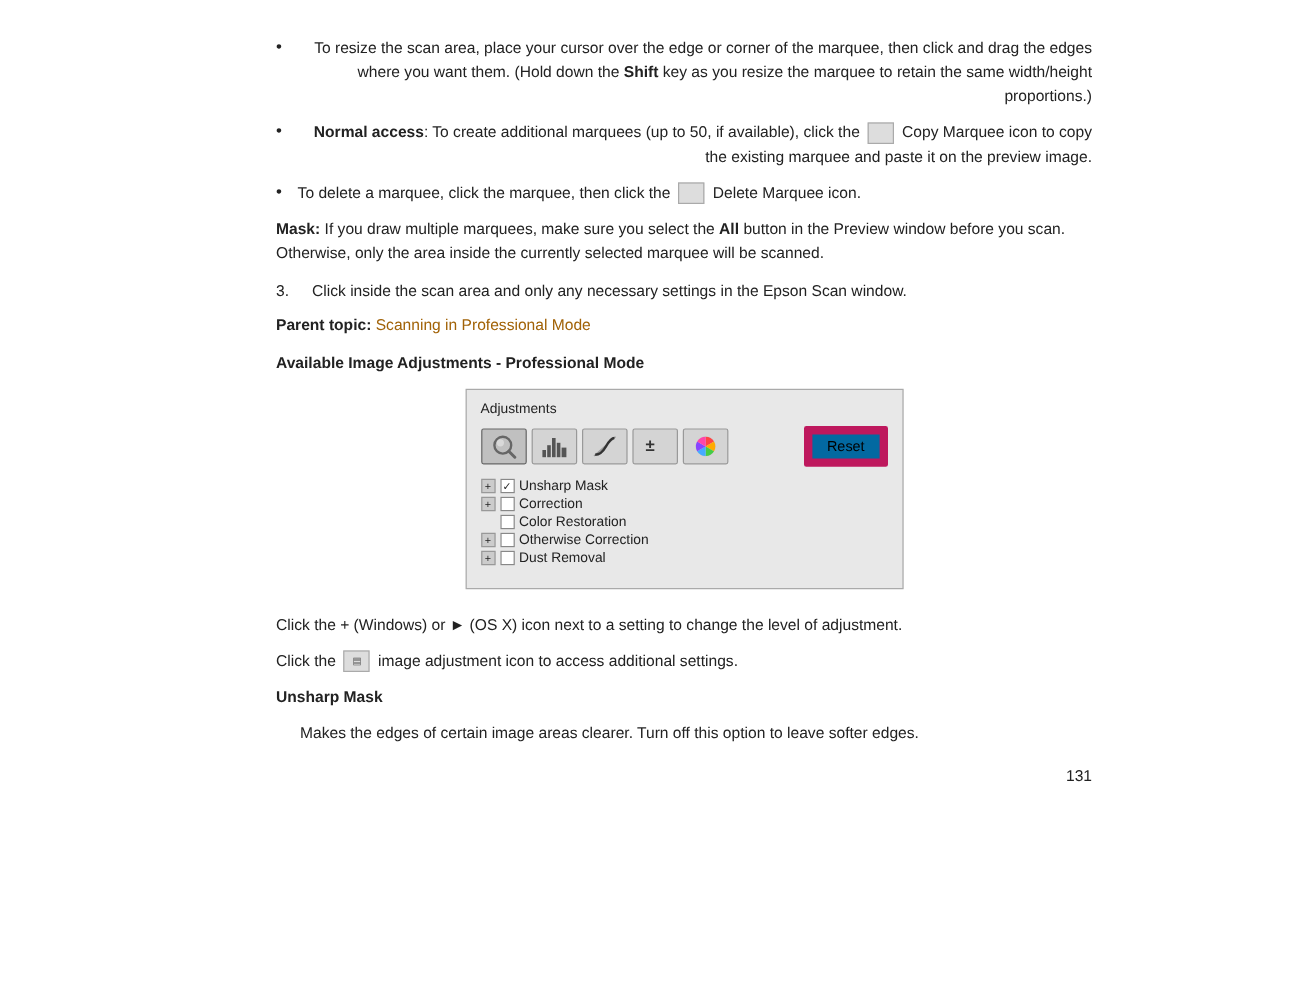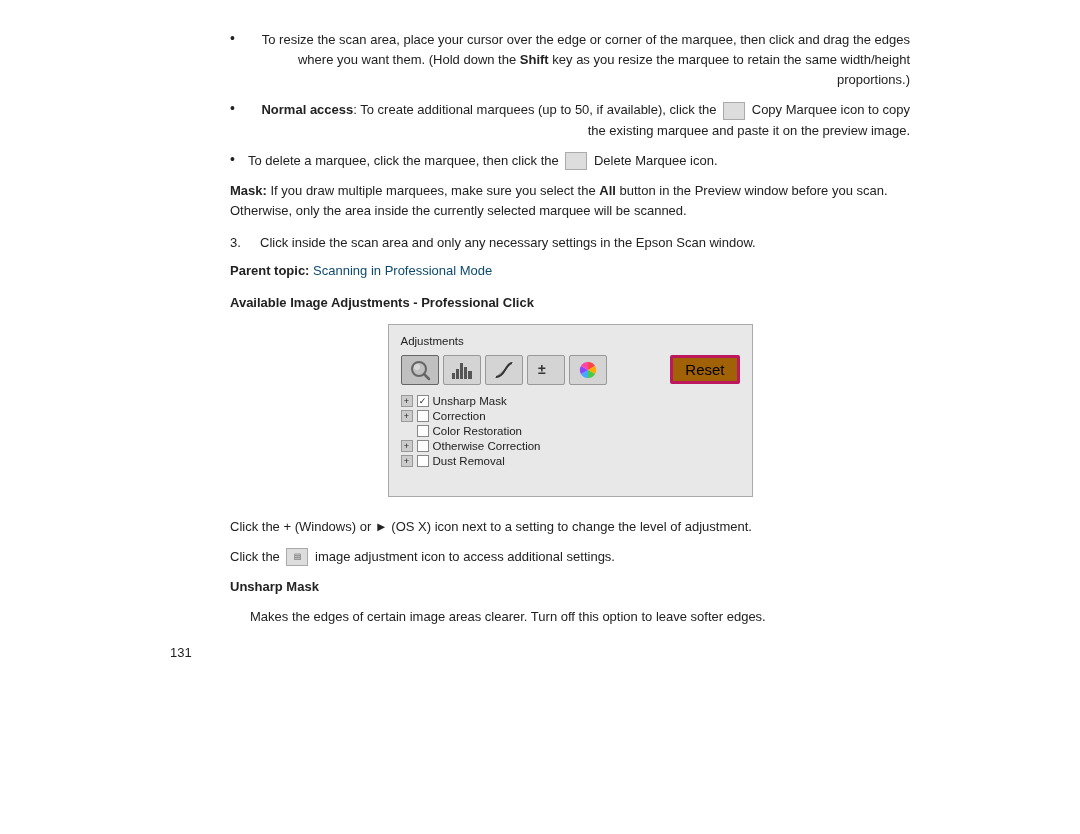--- a/index.html
+++ b/index.html
@@ -50,39 +50,39 @@
     }
     .num {
       min-width: 30px;
     }
     .parent-topic {
       padding-left: 60px;
       margin-bottom: 12px;
       line-height: 1.55;
     }
     .link {
-      color: #0c4a6e;
+      color: #a16207;
       text-decoration: none;
     }
     .section-heading {
       padding-left: 60px;
       margin-bottom: 10px;
       line-height: 1.55;
     }
     .desc-block {
       padding-left: 60px;
       margin-bottom: 14px;
       line-height: 1.55;
     }
     .adjustments-panel {
       border: 1px solid #aaa;
       background: #e8e8e8;
       width: 365px;
       margin: 0 auto 20px auto;
-      padding: 10px 12px 26px 12px;
+      padding: 10px 12px 16px 12px;
       font-size: 11.5px;
     }
     .panel-title {
       font-size: 11.5px;
       margin-bottom: 8px;
       color: #222;
     }
     .panel-buttons {
       display: flex;
       align-items: center;
@@ -100,23 +100,23 @@
       cursor: pointer;
       border-radius: 2px;
     }
     .icon-btn-active {
       background: #c0c0c0;
       border: 1px solid #666;
     }
     .reset-btn {
       margin-left: auto;
       padding: 3px 12px;
-      background: #a16207;
-      border: 3px solid #be185d;
-      font-size: 15px;
+      background: #0369a1;
+      border: 7px solid #be185d;
+      font-size: 12px;
       cursor: pointer;
       border-radius: 2px;
     }
     .icon-histogram {
       display: flex; align-items: flex-end; gap: 1px;
       width: 20px; height: 18px;
     }
     .hist-bar {
       background: #555;
       width: 4px;
@@ -147,21 +147,21 @@
       justify-content: center;
       font-size: 9px;
     }
     .chk-checked { background: #fff; }
     .bottom-para {
       padding-left: 60px;
       margin-bottom: 10px;
       line-height: 1.55;
     }
     .page-num {
-      text-align: left;
+      text-align: right;
       margin-top: 18px;
       font-size: 13px;
     }
     .inline-img {
       display: inline-flex;
       align-items: center;
       justify-content: center;
       width: 22px; height: 18px;
       border: 1px solid #aaa;
       background: #ddd;
@@ -211,21 +211,21 @@
     <span class="num">3.</span>
     <span>Click inside the scan area and only any necessary settings in the Epson Scan window.</span>
   </div>
 
   <div class="parent-topic">
     <strong>Parent topic:</strong>
     <a class="link" href="#">Scanning in Professional Mode</a>
   </div>
 
   <div class="section-heading">
-    <strong>Available Image Adjustments - Professional Click</strong>
+    <strong>Available Image Adjustments - Professional Mode</strong>
   </div>
 
 
   <div style="padding-left: 60px; margin-bottom: 18px;">
     <div class="adjustments-panel">
       <div class="panel-title">Adjustments</div>
       <div class="panel-buttons">
 
         <div class="icon-btn icon-btn-active" title="Magnify">
           <svg width="22" height="22" viewBox="0 0 22 22">

